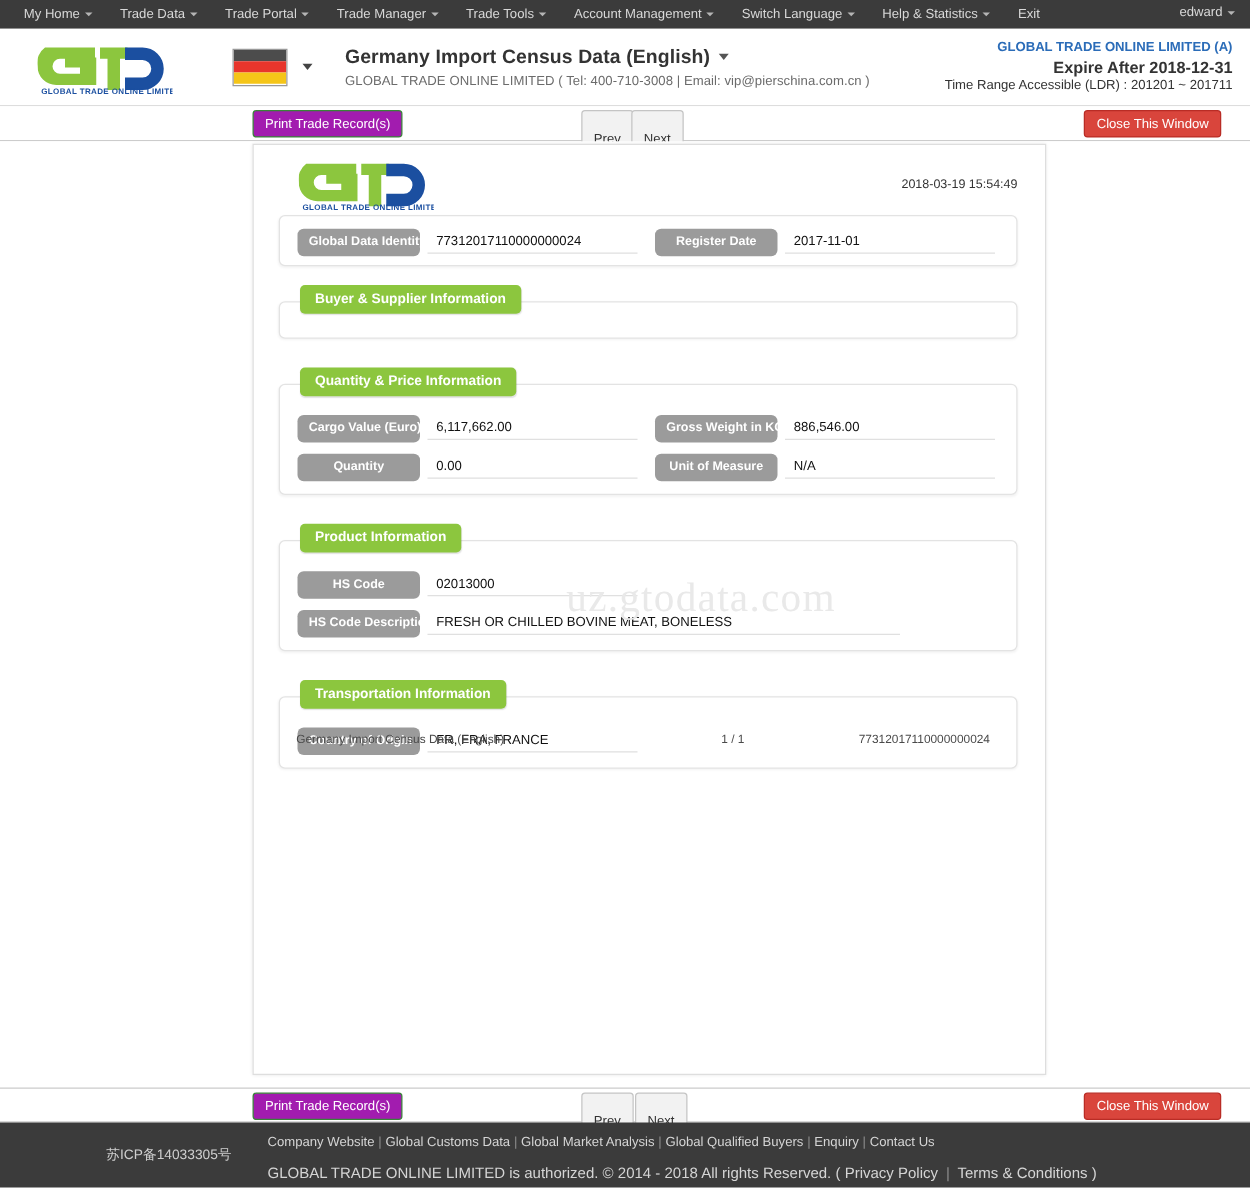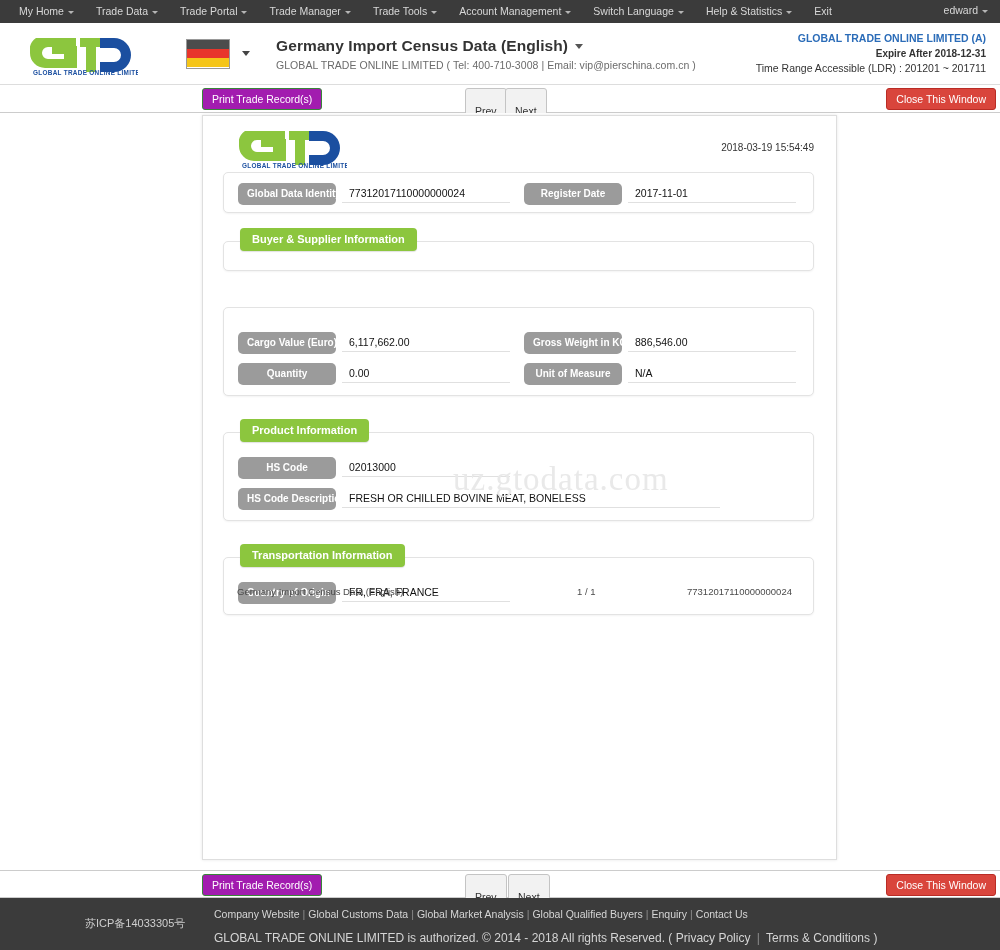--- a/index.html
+++ b/index.html
@@ -104,21 +104,21 @@
     letter-spacing: .05px;
   }
 
   .header-right {
     position: absolute;
     right: 14px;
     top: 8px;
     text-align: right;
   }
   .hr-line1 { font-size: 10.5px; color: #2b6cb8; font-weight: bold; line-height: 15px; }
-  .hr-line2 { font-size: 10px; color: #333; font-weight: bold; line-height: 15px; }
+  .hr-line2 { font-size: 13px; color: #333; font-weight: bold; line-height: 15px; }
   .hr-line3 { font-size: 10.5px; color: #333; line-height: 15px; }
 
   
   .toolbar {
     height: 28px;
     background: #fff;
     border-bottom: 1px solid #ccc;
     position: relative;
   }
   .btn {
@@ -136,21 +136,21 @@
     left: 202px; top: 3px; padding: 4px 9px;
   }
   .btn-grey {
     background: #f2f2f2; border: 1px solid #c4c4c4; color: #333;
     padding: 16px 9px;
   }
   .btn-prev { left: 465px; top: 3px; }
   .btn-next { left: 505px; top: 3px; }
   .btn-red {
     background: #d9453c; border: 1px solid #b92c25; color: #fff;
-    right: 4px; top: 3px; padding: 4px 9px;
+    right: 23px; top: 3px; padding: 4px 9px;
   }
 
   
   .body-area {
     position: relative;
     height: 757px;
     background: #ffffff;
   }
   .sheet {
     position: absolute;
@@ -368,20 +368,21 @@
         <div class="pill pill-md" style="margin-left:14px;">Register Date</div>
         <div class="val" style="width:168px;">2017-11-01</div>
       </div>
     </div>
 
     <div id="sections-host" style="margin-top:28px;">
         <div class="card" style="margin-top: 0px; padding: 14px 14px 10px; min-height: 30px;">
           <div class="card-tab">Buyer &amp; Supplier Information</div>
         </div>
         <div class="card" style="margin-top: 36px; padding: 14px 14px 10px; min-height: 72px;">
+          <div class="card-tab">Quantity &amp; Price Information</div>
           <div class="row" style="margin-top: 10px;">
             <div class="pill pill-md">Cargo Value (Euro)</div>
             <div class="val" style="width: 168px;">6,117,662.00</div>
             <div class="pill pill-md" style="margin-left: 14px;">Gross Weight in KG</div>
             <div class="val" style="width: 168px;">886,546.00</div>
           </div>
           <div class="row" style="margin-top: 9px;">
             <div class="pill pill-md">Quantity</div>
             <div class="val" style="width: 168px;">0.00</div>
             <div class="pill pill-md" style="margin-left: 14px;">Unit of Measure</div>

